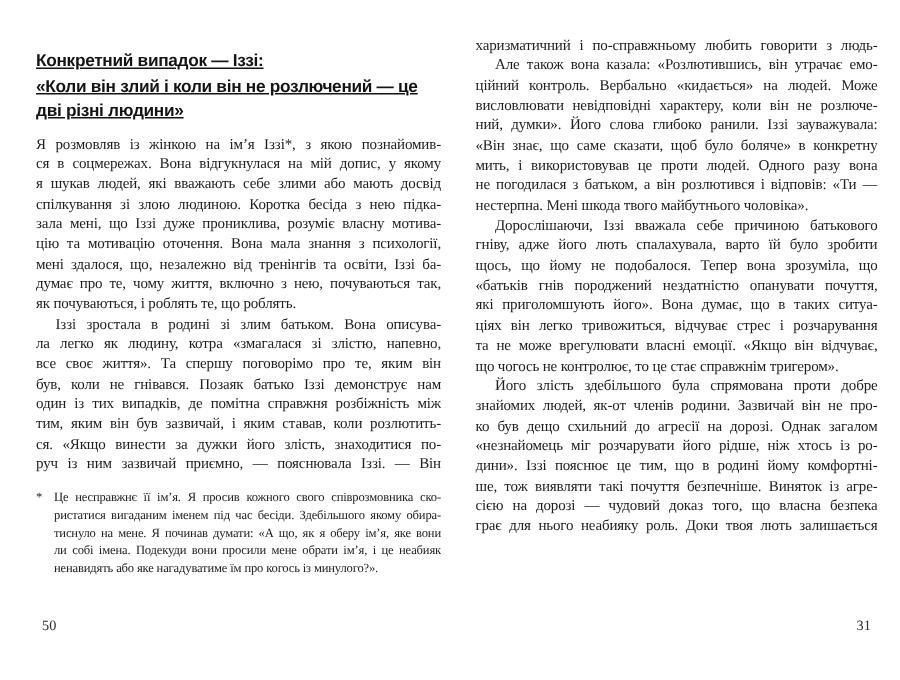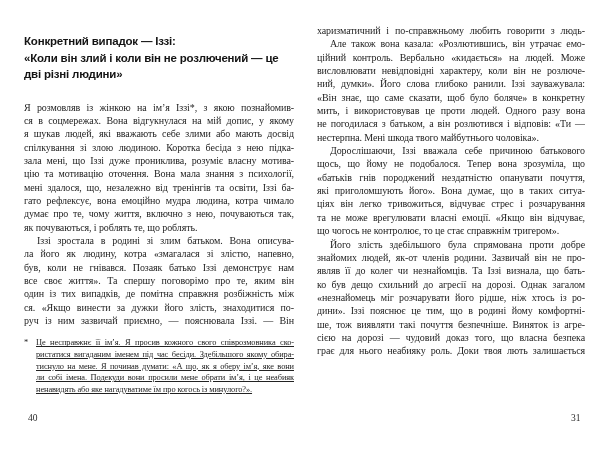--- a/index.html
+++ b/index.html
@@ -15,21 +15,22 @@
   .page-left  { left: 24px;  top: 33px; width: 270px; }
   .page-right { left: 317px; top: 24px; width: 268px; }
 
   .heading {
     font-family: "Liberation Sans", sans-serif;
     font-weight: 700;
     font-size: 11.5px;
     letter-spacing: -0.2px;
     line-height: 16.5px;
     color: #141414;
-    margin-bottom: 18px;
+    margin-bottom: 7px;
+    text-decoration: underline;
   }
   .heading .line {
     white-space: nowrap;
     overflow: hidden;
     height: 16.5px;
     text-align: left;
   }
 
   .body {
     font-size: 10px;
@@ -59,21 +60,20 @@
     position: absolute;
     left: 0;
     top: 0;
     font-size: 8.4px;
   }
   .footnote .line {
     height: 11.6px;
     overflow: hidden;
     text-align: justify;
     text-align-last: justify;
-    text-decoration: underline;
   }
   .footnote .line.last { text-align-last: left; }
 
   .page-number {
     position: absolute;
     font-size: 9.5px;
     color: #2a2a2a;
   }
   .pn-left  { left: 28px;  top: 413px; }
   .pn-right { left: 571px; top: 413px; }
@@ -90,28 +90,28 @@
         <div class="line last">дві різні людини»</div>
       </div>
     <div class="body">
         <div class="line">Я розмовляв із жінкою на ім’я Іззі*, з якою познайомив-</div>
         <div class="line">ся в соцмережах. Вона відгукнулася на мій допис, у якому</div>
         <div class="line">я шукав людей, які вважають себе злими або мають досвід</div>
         <div class="line">спілкування зі злою людиною. Коротка бесіда з нею підка-</div>
         <div class="line">зала мені, що Іззі дуже прониклива, розуміє власну мотива-</div>
         <div class="line">цію та мотивацію оточення. Вона мала знання з психології,</div>
         <div class="line">мені здалося, що, незалежно від тренінгів та освіти, Іззі ба-</div>
-        <div class="line">гато рефлексує, вона емоційно мудра людина, котра чимало</div>
         <div class="line">думає про те, чому життя, включно з нею, почуваються так,</div>
         <div class="line last">як почуваються, і роблять те, що роблять.</div>
         <div class="line indent">Іззі зростала в родині зі злим батьком. Вона описува-</div>
-        <div class="line">ла його як людину, котра «змагалася зі злістю, напевно,</div>
+        <div class="line">ла легко як людину, котра «змагалася зі злістю, напевно,</div>
+        <div class="line">все своє життя». Та спершу поговорімо про те, яким він</div>
         <div class="line">був, коли не гнівався. Позаяк батько Іззі демонструє нам</div>
-        <div class="line">все своє життя». Та спершу поговорімо про те, яким він</div>
         <div class="line">один із тих випадків, де помітна справжня розбіжність між</div>
+        <div class="line">тим, яким він був зазвичай, і яким ставав, коли розлютить-</div>
         <div class="line">ся. «Якщо винести за дужки його злість, знаходитися по-</div>
         <div class="line">руч із ним зазвичай приємно, — пояснювала Іззі. — Він</div>
       </div>
     <div class="footnote">
       <span class="fn-marker">*</span>
       <div class="fn-lines">
           <div class="line">Це несправжнє її ім’я. Я просив кожного свого співрозмовника ско-</div>
           <div class="line">ристатися вигаданим іменем під час бесіди. Здебільшого якому обира-</div>
           <div class="line">тиснуло на мене. Я починав думати: «А що, як я оберу ім’я, яке вони</div>
           <div class="line">ли собі імена. Подекуди вони просили мене обрати ім’я, і це неабияк</div>
@@ -125,34 +125,34 @@
         <div class="line">харизматичний і по-справжньому любить говорити з людь-</div>
         <div class="line indent">Але також вона казала: «Розлютившись, він утрачає емо-</div>
         <div class="line">ційний контроль. Вербально «кидається» на людей. Може</div>
         <div class="line">висловлювати невідповідні характеру, коли він не розлюче-</div>
         <div class="line">ний, думки». Його слова глибоко ранили. Іззі зауважувала:</div>
         <div class="line">«Він знає, що саме сказати, щоб було боляче» в конкретну</div>
         <div class="line">мить, і використовував це проти людей. Одного разу вона</div>
         <div class="line">не погодилася з батьком, а він розлютився і відповів: «Ти —</div>
         <div class="line last">нестерпна. Мені шкода твого майбутнього чоловіка».</div>
         <div class="line indent">Дорослішаючи, Іззі вважала себе причиною батькового</div>
+        <div class="line">гніву, адже його лють спалахувала, варто їй було зробити</div>
         <div class="line">щось, що йому не подобалося. Тепер вона зрозуміла, що</div>
         <div class="line">«батьків гнів породжений нездатністю опанувати почуття,</div>
         <div class="line">які приголомшують його». Вона думає, що в таких ситуа-</div>
         <div class="line">ціях він легко тривожиться, відчуває стрес і розчарування</div>
         <div class="line">та не може врегулювати власні емоції. «Якщо він відчуває,</div>
         <div class="line last">що чогось не контролює, то це стає справжнім тригером».</div>
         <div class="line indent">Його злість здебільшого була спрямована проти добре</div>
         <div class="line">знайомих людей, як-от членів родини. Зазвичай він не про-</div>
-        <div class="line">являв її до колег чи незнайомців. Та Іззі визнала, що бать-</div>
         <div class="line">ко був дещо схильний до агресії на дорозі. Однак загалом</div>
         <div class="line">«незнайомець міг розчарувати його рідше, ніж хтось із ро-</div>
         <div class="line">дини». Іззі пояснює це тим, що в родині йому комфортні-</div>
         <div class="line">ше, тож виявляти такі почуття безпечніше. Виняток із агре-</div>
         <div class="line">сією на дорозі — чудовий доказ того, що власна безпека</div>
         <div class="line">грає для нього неабияку роль. Доки твоя лють залишається</div>
       </div>
   </div>
 
-  <div class="page-number pn-left">40</div>
+  <div class="page-number pn-left">50</div>
   <div class="page-number pn-right">31</div>
 
 </div>
 
 </body></html>

